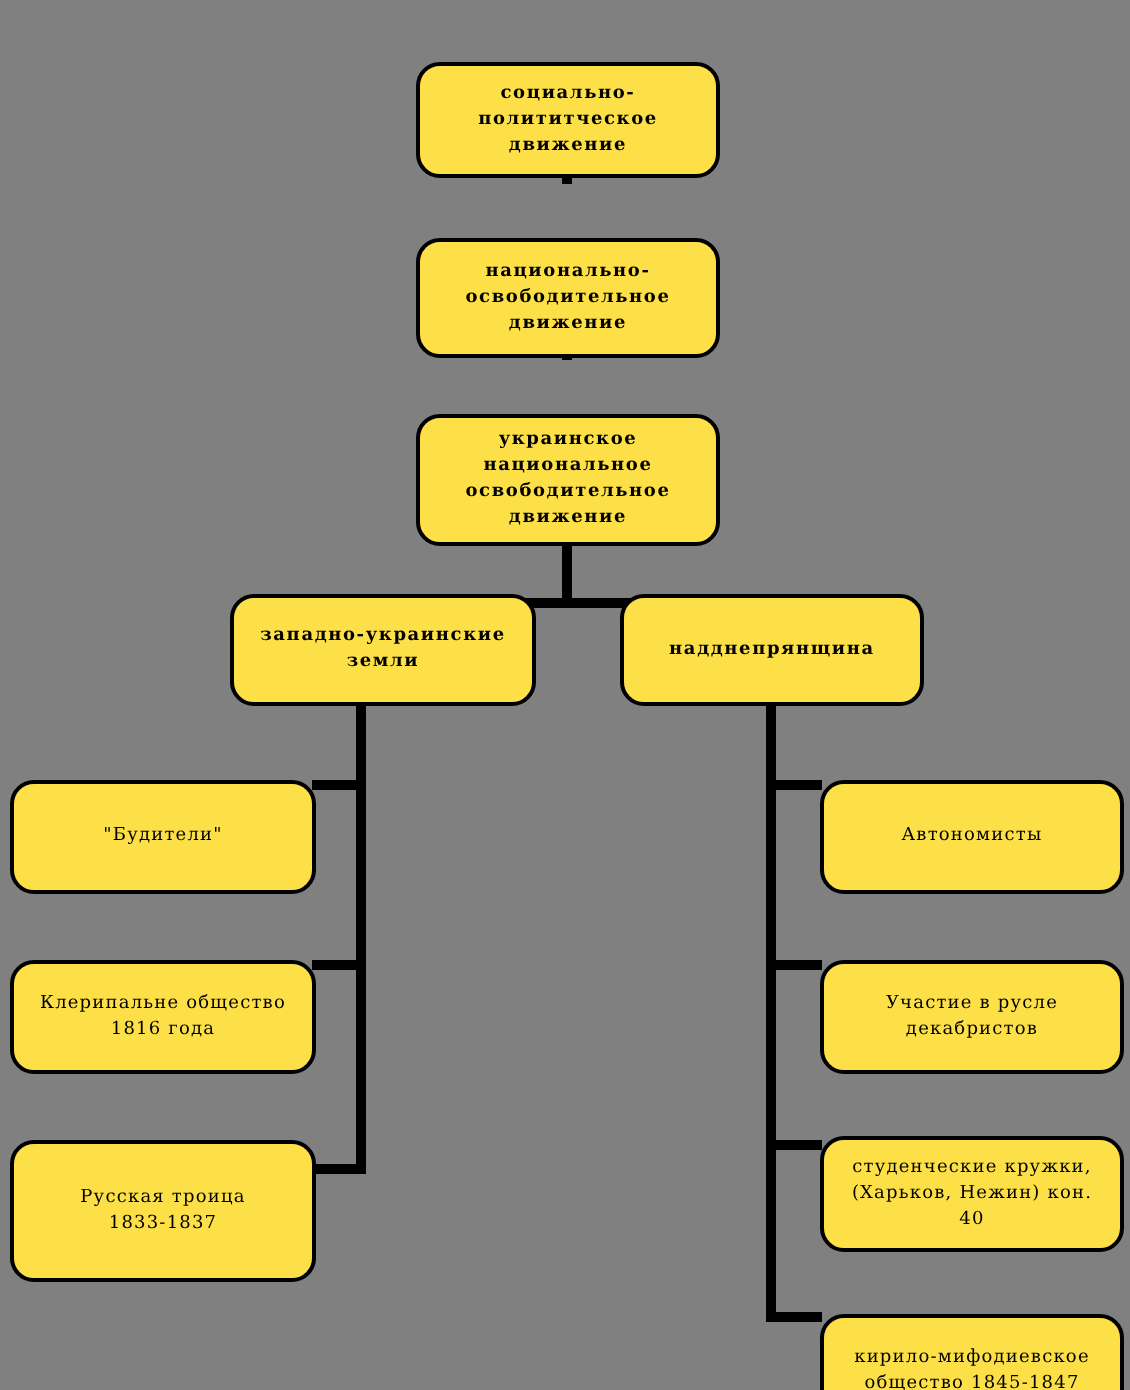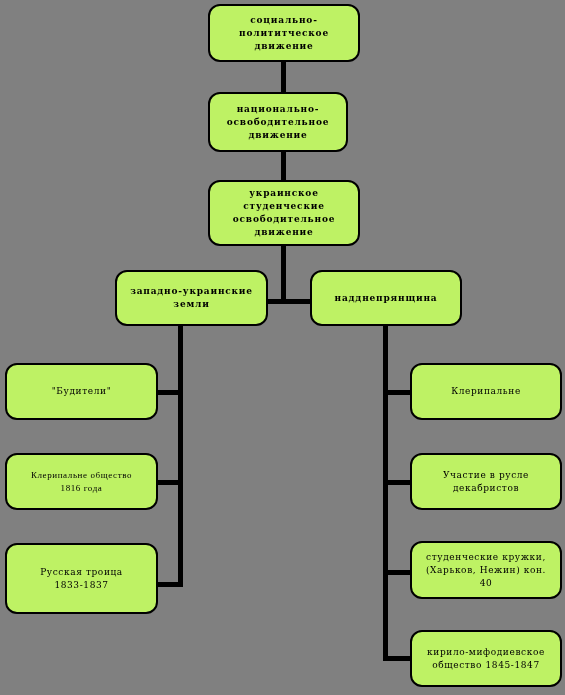--- a/index.html
+++ b/index.html
@@ -16,34 +16,35 @@
   #canvas {
     position: relative;
     width: 565px;
     height: 695px;
   }
 
   
   .node {
     position: absolute;
     box-sizing: border-box;
-    background: #bef264;
+    background: #fde047;
     border: 2px solid #000000;
     border-radius: 12px;
     display: flex;
     align-items: center;
     justify-content: center;
     text-align: center;
     color: #000000;
     font-family: "DejaVu Serif", serif;
     font-size: 9px;
     line-height: 13px;
     letter-spacing: 0.6px;
     padding: 2px 6px;
     z-index: 2;
+    margin-top: 27px;
   }
   .node .label {
     display: block;
     width: 100%;
     white-space: pre-line;
   }
 
   
   .node.root .label { font-weight: 700; letter-spacing: 0.8px; }
   .node.branch .label { font-weight: 700; letter-spacing: 0.8px; }
@@ -76,58 +77,58 @@
   <div class="conn h" style="left:383px; top:390px; width:28px;"></div>
   <div class="conn h" style="left:383px; top:480px; width:28px;"></div>
   <div class="conn h" style="left:383px; top:570px; width:28px;"></div>
   <div class="conn h" style="left:383px; top:656px; width:28px;"></div>
 
   <div class="node root" style="left:208px; top:4px; width:152px; height:58px;">
     <span class="label">социально-
 полититческое движение</span>
   </div>
 
-  <div class="node root" style="left:208px; top:92px; width:140px; height:60px;align-items:center;">
+  <div class="node root" style="left:208px; top:92px; width:152px; height:60px;align-items:center;">
     <span class="label">национально-
 освободительное
 движение</span>
   </div>
 
   <div class="node root" style="left:208px; top:180px; width:152px; height:66px;">
     <span class="label">украинское
-студенческие
+национальное
 освободительное
 движение</span>
   </div>
 
   <div class="node branch" style="left:115px; top:270px; width:153px; height:56px;">
     <span class="label">западно-украинские
 земли</span>
   </div>
 
   <div class="node branch" style="left:310px; top:270px; width:152px; height:56px;">
     <span class="label">надднепрянщина</span>
   </div>
 
   <div class="node" style="left:5px; top:363px; width:153px; height:57px;">
     <span class="label">"Будители"</span>
   </div>
 
-  <div class="node" style="left:5px; top:453px; width:153px; height:57px;font-family:Liberation Serif, serif;">
+  <div class="node" style="left:5px; top:453px; width:153px; height:57px;">
     <span class="label">Клерипальне общество
 1816 года</span>
   </div>
 
   <div class="node" style="left:5px; top:543px; width:153px; height:71px;">
     <span class="label">Русская троица
 1833-1837</span>
   </div>
 
   <div class="node" style="left:410px; top:363px; width:152px; height:57px;">
-    <span class="label">Клерипальне</span>
+    <span class="label">Автономисты</span>
   </div>
 
   <div class="node" style="left:410px; top:453px; width:152px; height:57px;">
     <span class="label">Участие в русле
 декабристов</span>
   </div>
 
   <div class="node" style="left:410px; top:541px; width:152px; height:58px;">
     <span class="label">студенческие кружки,
 (Харьков, Нежин) кон.

